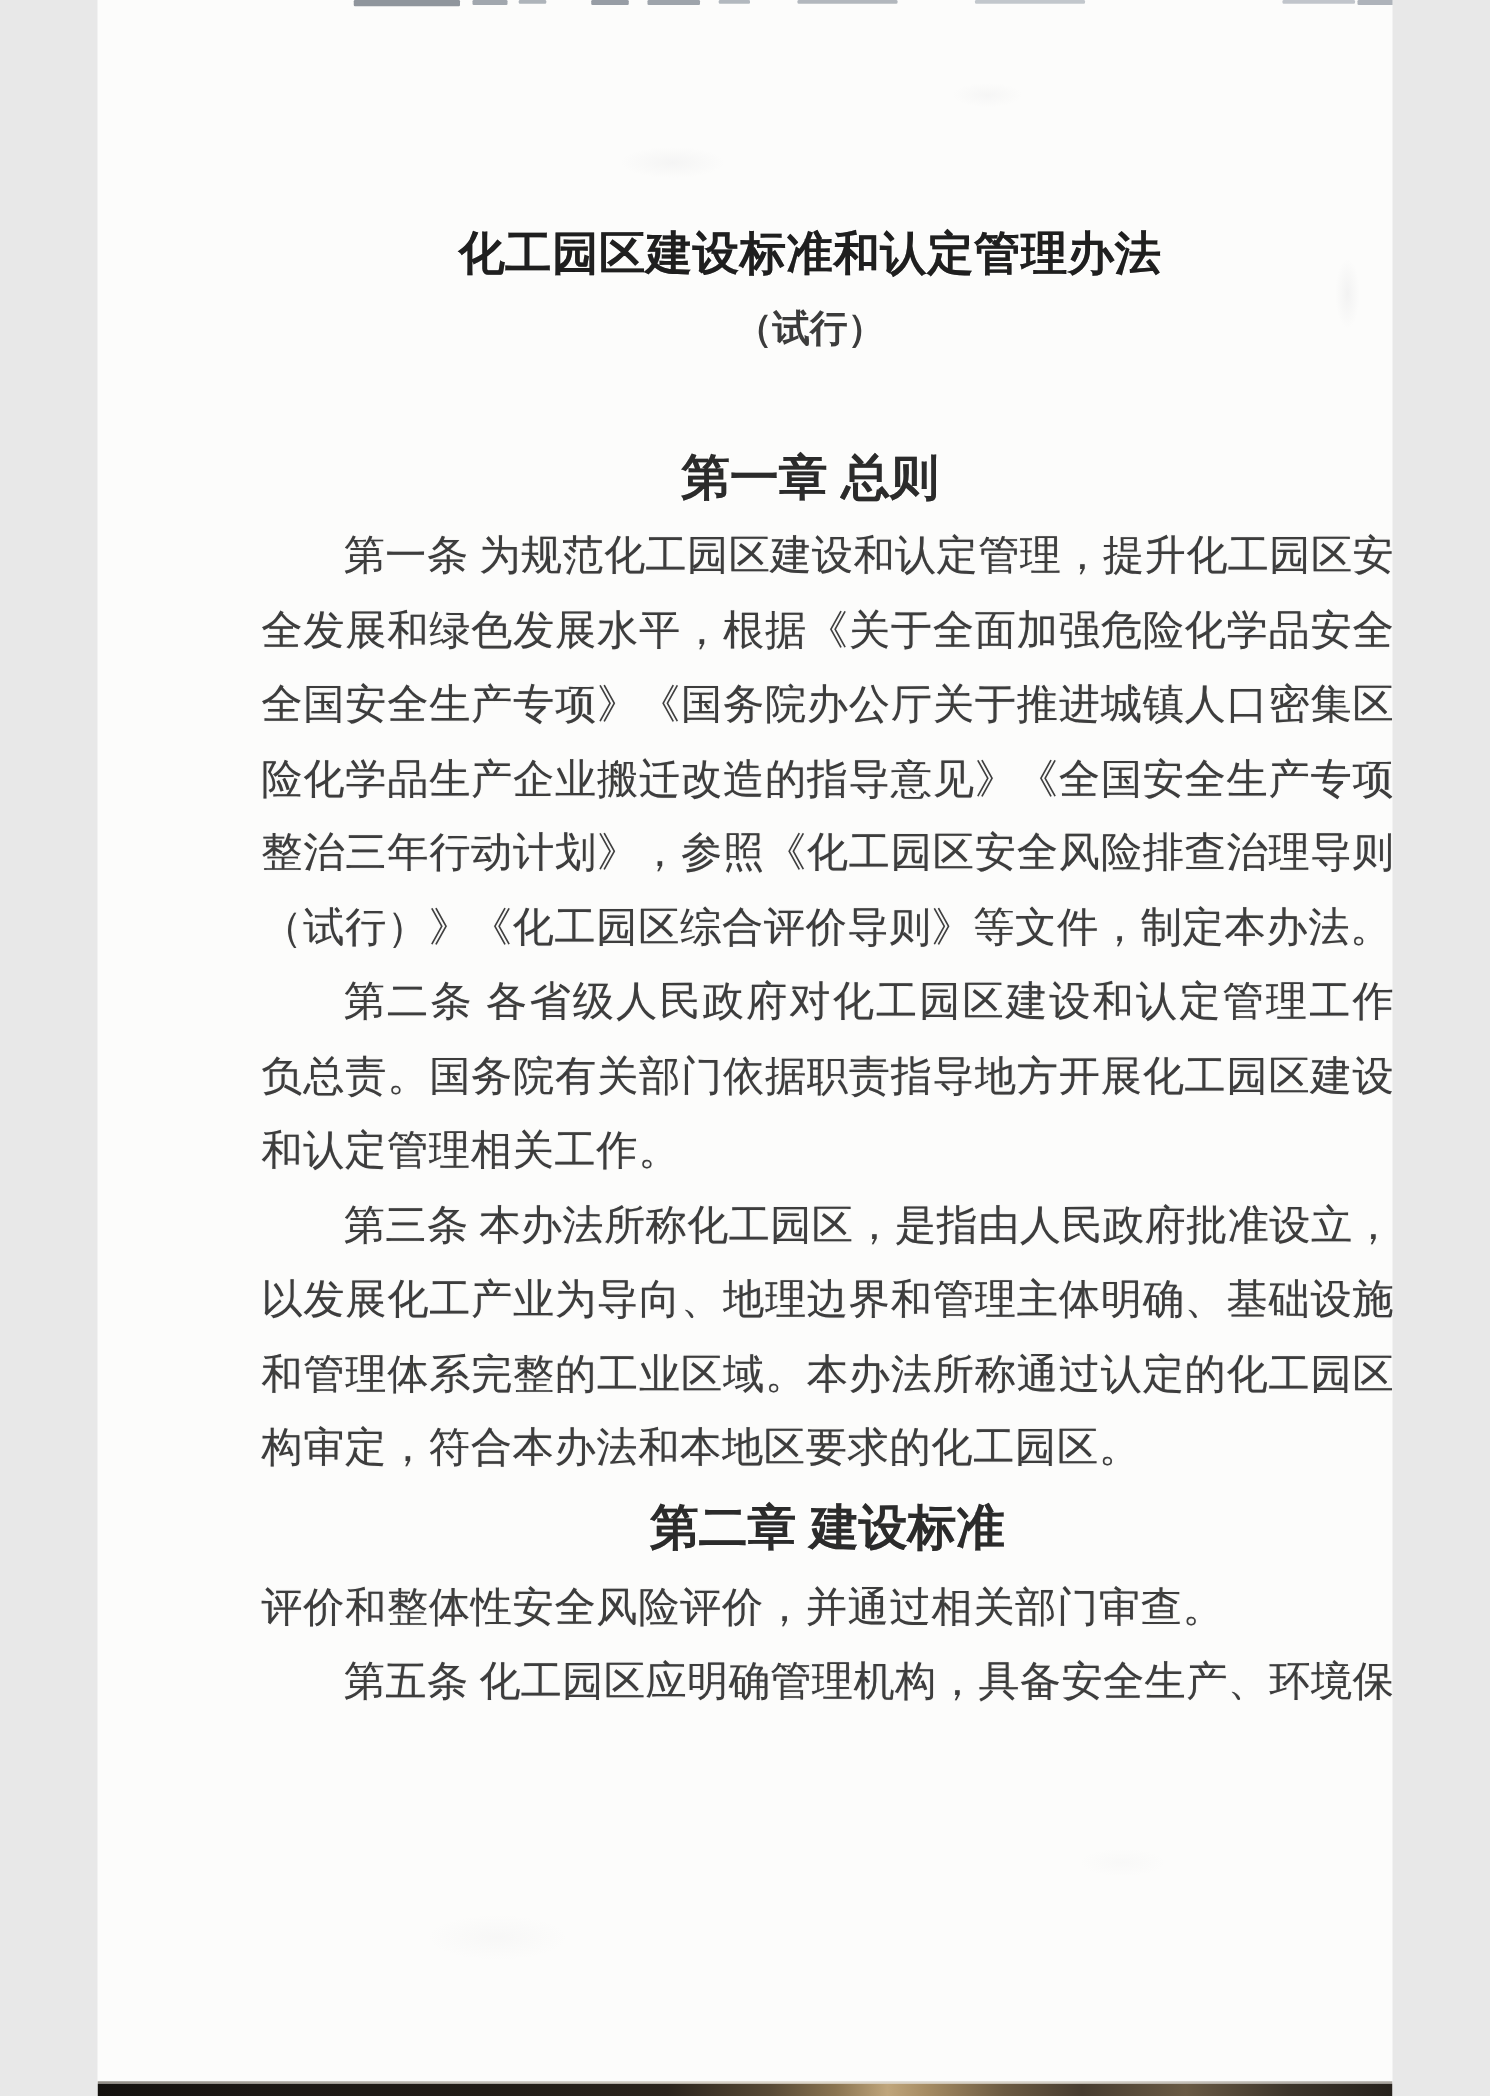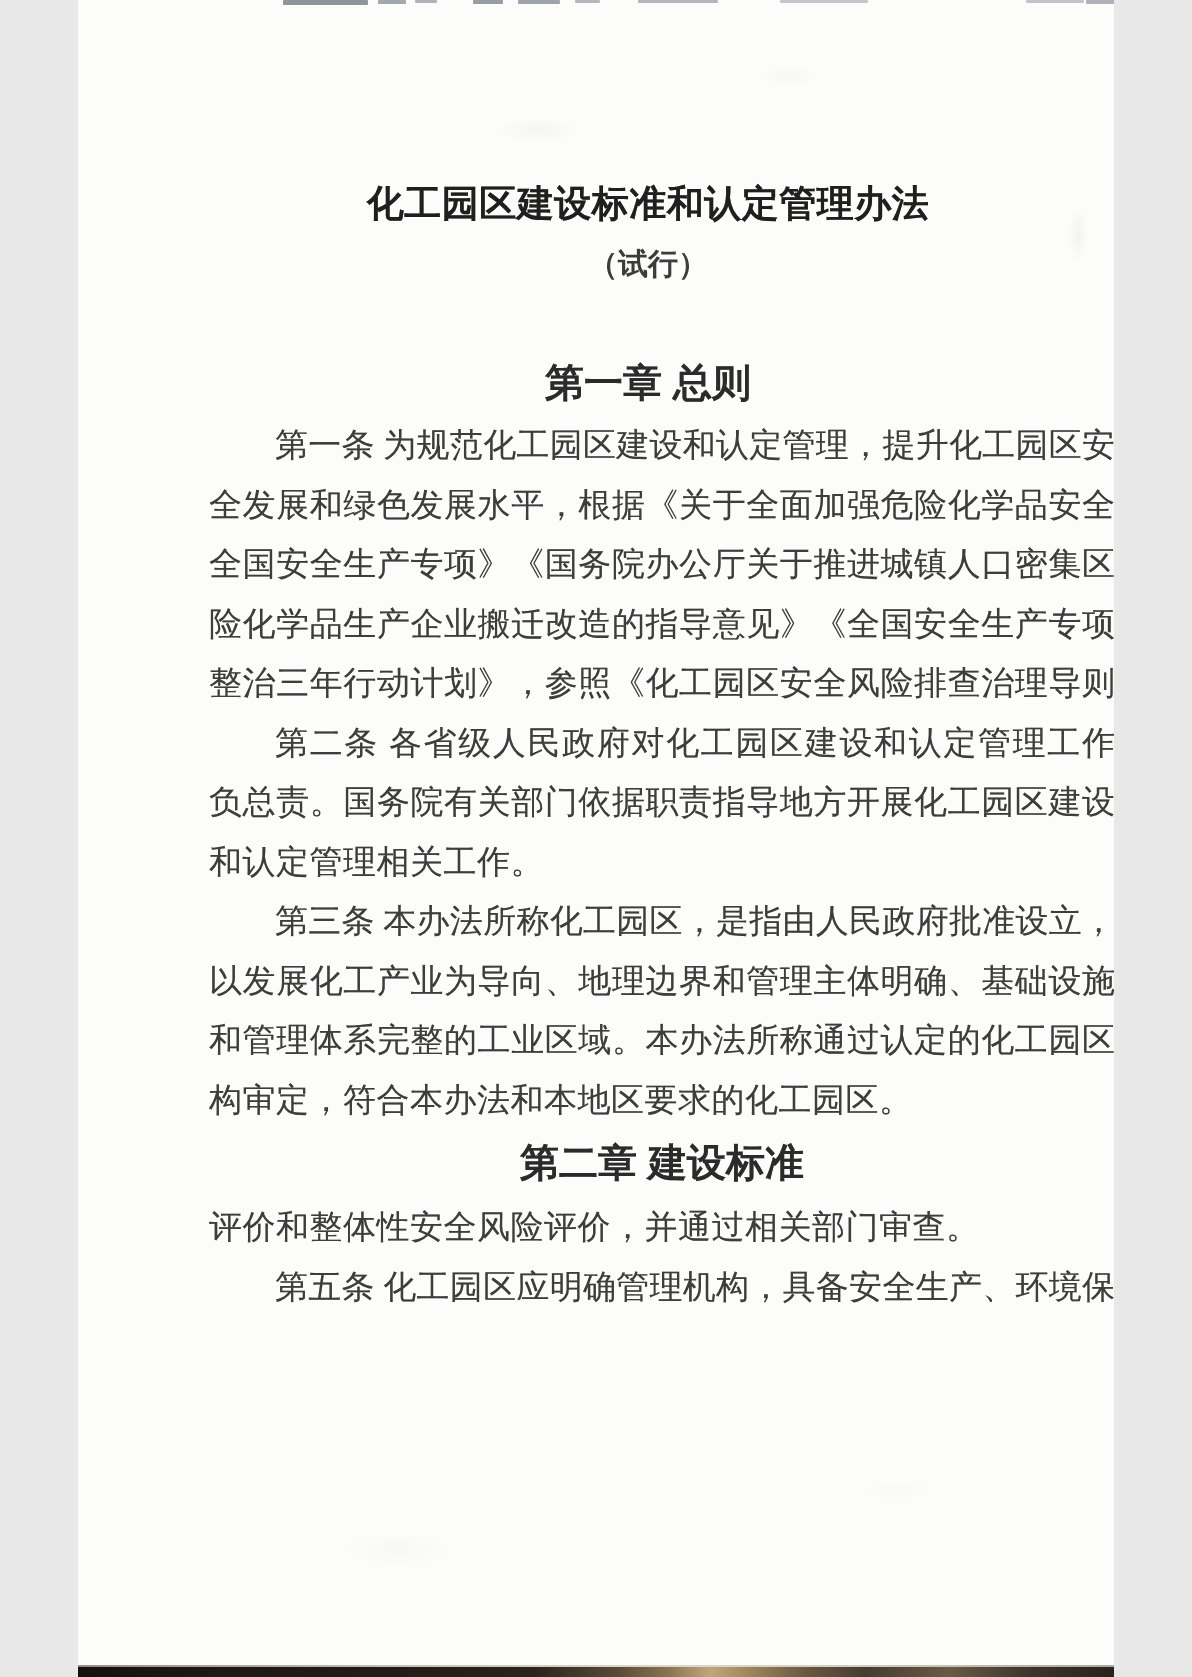--- a/index.html
+++ b/index.html
@@ -141,20 +141,21 @@
   <div class="center-block doc-subtitle">（试行）</div>
 
   <div class="center-block chapter-heading-1 chapter-font">第一章  总则</div>
 
   <div class="body-column">
     <div class="line indent">第一条 为规范化工园区建设和认定管理，提升化工园区安</div>
     <div class="line">全发展和绿色发展水平，根据《关于全面加强危险化学品安全</div>
     <div class="line">全国安全生产专项》《国务院办公厅关于推进城镇人口密集区危</div>
     <div class="line">险化学品生产企业搬迁改造的指导意见》《全国安全生产专项</div>
     <div class="line">整治三年行动计划》，参照《化工园区安全风险排查治理导则</div>
+    <div class="line end">（试行）》《化工园区综合评价导则》等文件，制定本办法。</div>
     <div class="line indent">第二条 各省级人民政府对化工园区建设和认定管理工作</div>
     <div class="line">负总责。国务院有关部门依据职责指导地方开展化工园区建设</div>
     <div class="line end">和认定管理相关工作。</div>
     <div class="line indent">第三条 本办法所称化工园区，是指由人民政府批准设立，</div>
     <div class="line">以发展化工产业为导向、地理边界和管理主体明确、基础设施</div>
     <div class="line">和管理体系完整的工业区域。本办法所称通过认定的化工园区</div>
     <div class="line end">构审定，符合本办法和本地区要求的化工园区。</div>
 
     <div class="chapter-heading-2 chapter-font">第二章  建设标准</div>
 

